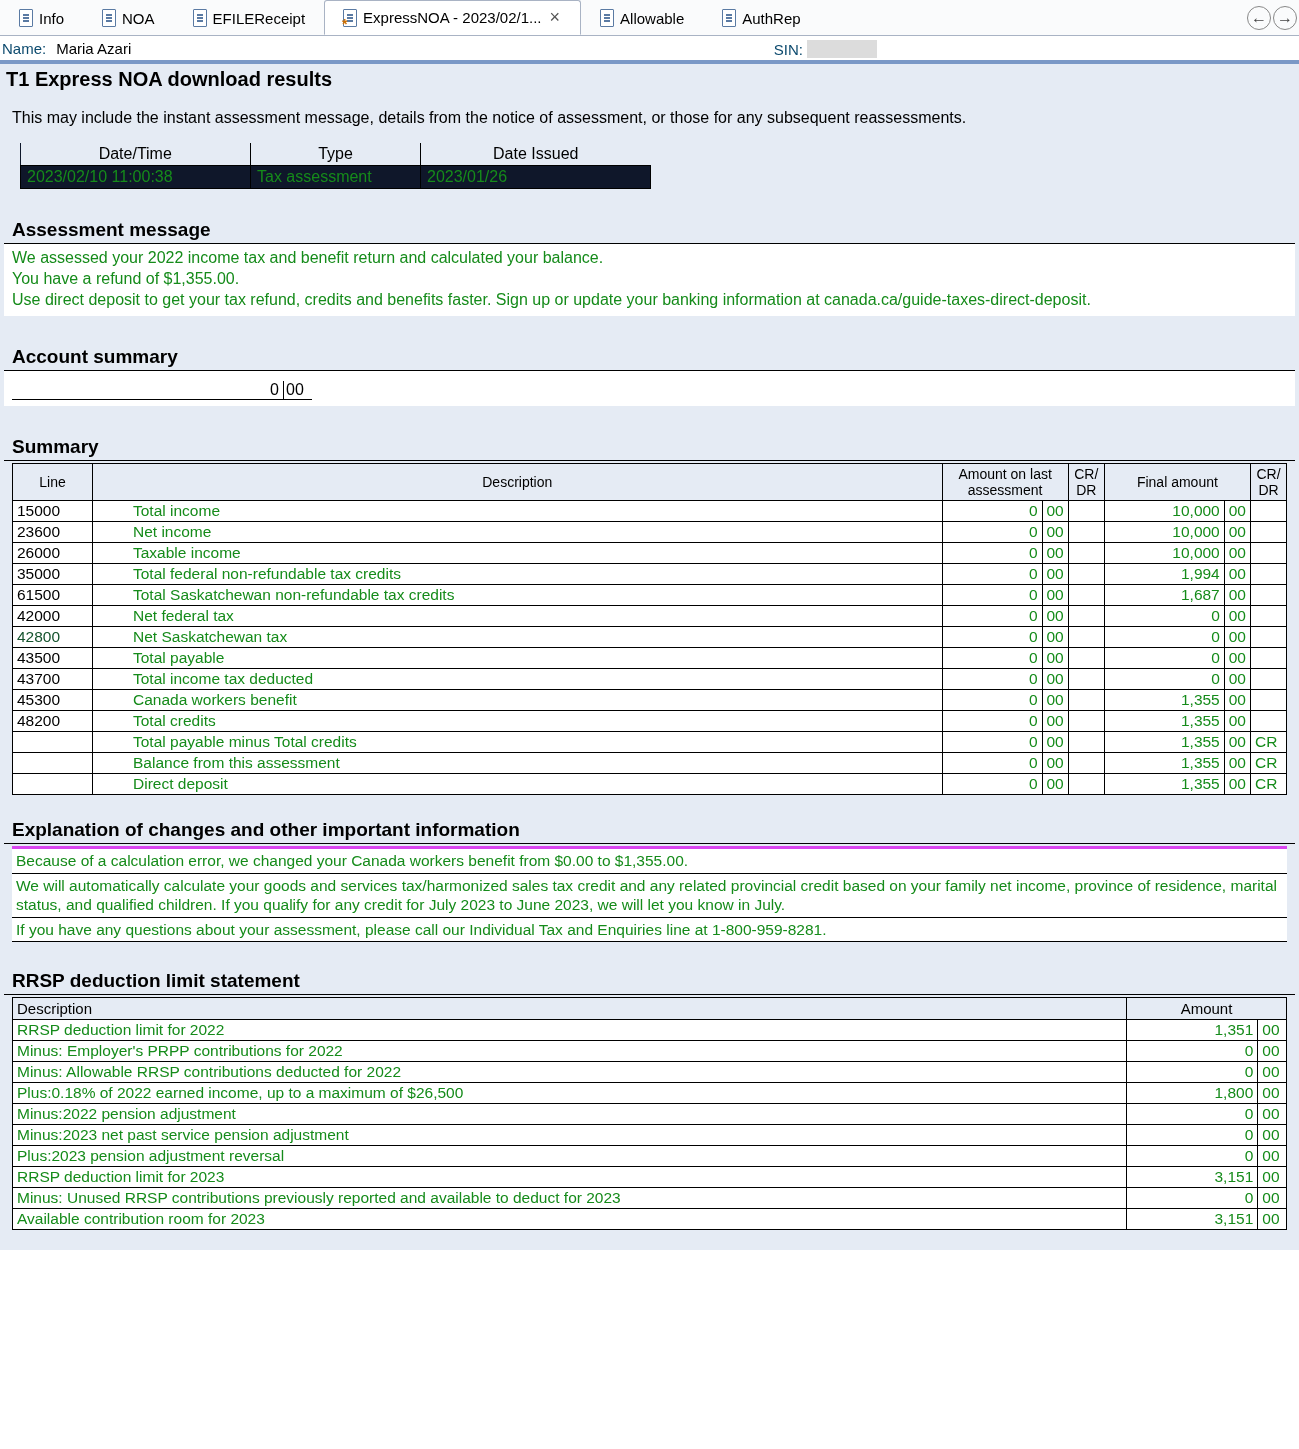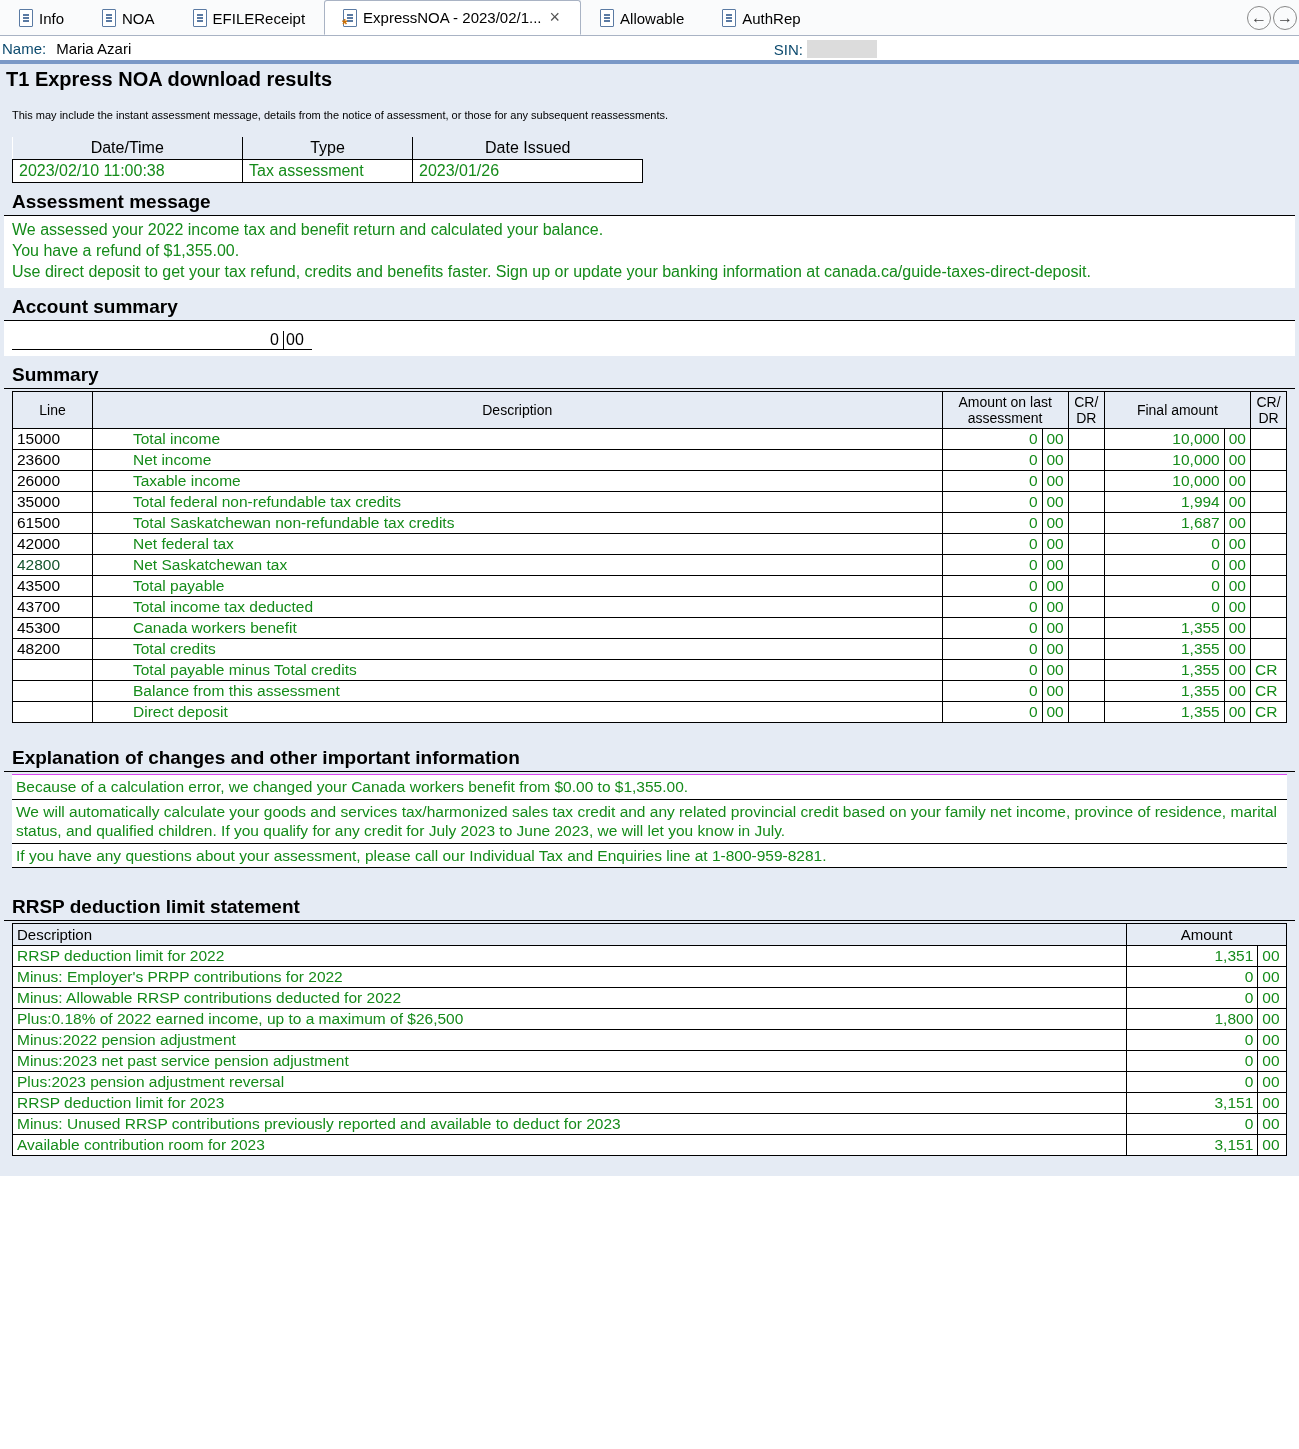--- a/index.html
+++ b/index.html
@@ -102,27 +102,27 @@
     font-size: 20px;
     font-weight: bold;
     margin: 4px 0 8px 0;
     padding: 0 2px;
   }
   .page-inner {
     background:#e5ebf4;
   }
   .intro {
     padding: 10px 8px 16px 8px;
-    font-size: 11px;
+    font-size: 16px;
   }
 
   .meta-table {
     border-collapse: collapse;
-    margin-left: 8px;
-    background:#ffffff;
+    margin-left: 16px;
+    background:#0f172a;
   }
   .meta-table th {
     font-weight: normal;
     text-align: center;
     padding: 2px 4px;
     border-right: 1px solid #000;
     background:#e5ebf4;
   }
   .meta-table th:last-child { border-right:none; }
   .meta-table td {
@@ -133,21 +133,21 @@
   }
   .meta-table td.dt { min-width:230px; }
   .meta-table td.ty { min-width:170px; }
   .meta-table td.di { min-width:230px; }
 
   .section-head {
     font-size: 19px;
     font-weight: bold;
     padding: 4px 8px 2px 8px;
     border-bottom: 1px solid #000;
-    margin-top: 4px;
+    margin-top: 26px;
   }
   .msg {
     color:#158b1a;
     padding: 4px 8px 6px 8px;
     font-size:16px;
     line-height:1.3;
     background:#fff;
   }
   .acct-row {
     display:flex;
@@ -193,21 +193,21 @@
   table.summary td.amt-int { text-align:right; width:100px; }
   table.summary td.amt-dec { width:24px; }
   table.summary td.crdr { width:36px; }
   table.summary td.final-int { text-align:right; width:120px; }
   table.summary td.final-dec { width:24px; }
   table.summary td.final-crdr { width:36px; }
 
   .explain {
     background:#fff;
     margin: 2px 8px 0 8px;
-    border-top:1px solid #d946ef;
+    border-top:3px solid #d946ef;
   }
   .explain p {
     margin:0;
     padding: 2px 4px;
     color:#158b1a;
     font-size:15.5px;
     line-height:1.25;
     border-bottom:1px solid #000;
   }
 

